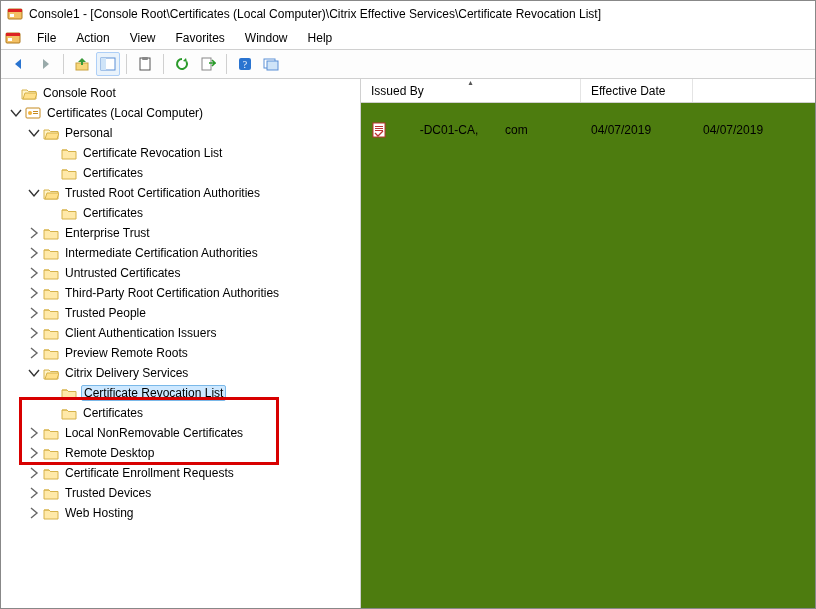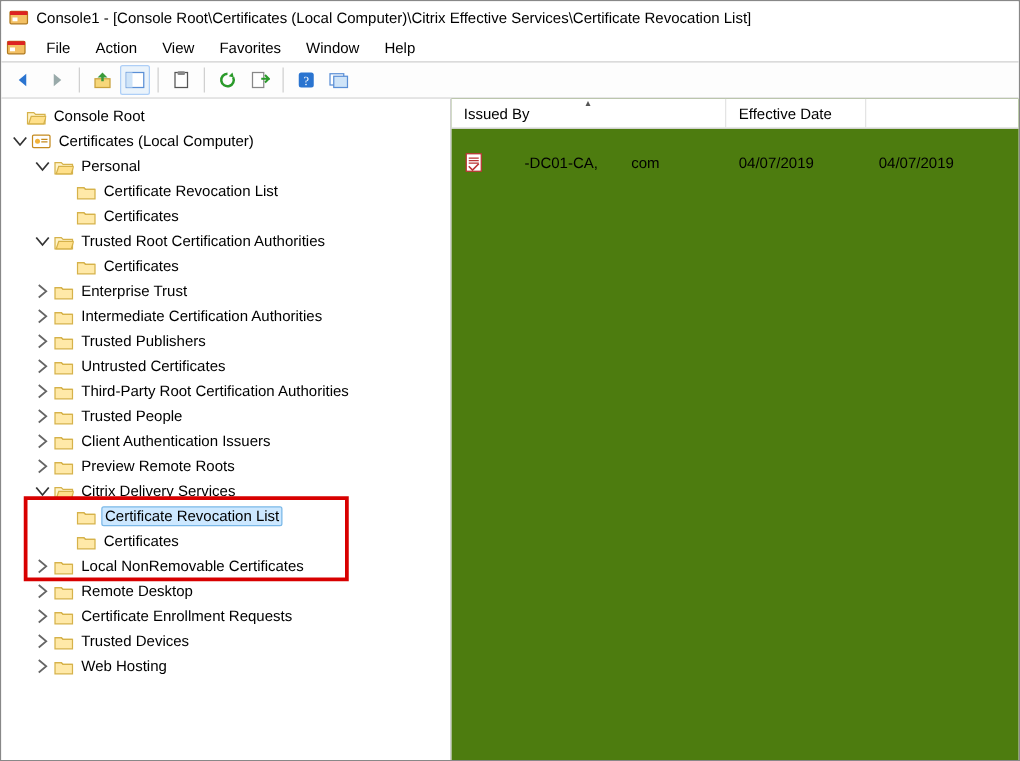--- a/index.html
+++ b/index.html
@@ -360,31 +360,20 @@
     </div>
     <div class="tree-node" style="padding-left:22px">
       <span class="expander">
           <svg width="14" height="14">
             <use href="#chev-right"></use>
           </svg>
         </span>
       <span class="folder-icon"><svg width="16" height="14">
             <use href="#folder"></use>
           </svg></span>
-      <span class="label-bg">Trusted Publishers</span>
-    </div>
-    <div class="tree-node" style="padding-left:22px">
-      <span class="expander">
-          <svg width="14" height="14">
-            <use href="#chev-right"></use>
-          </svg>
-        </span>
-      <span class="folder-icon"><svg width="16" height="14">
-            <use href="#folder"></use>
-          </svg></span>
       <span class="label-bg">Untrusted Certificates</span>
     </div>
     <div class="tree-node" style="padding-left:22px">
       <span class="expander">
           <svg width="14" height="14">
             <use href="#chev-right"></use>
           </svg>
         </span>
       <span class="folder-icon"><svg width="16" height="14">
             <use href="#folder"></use>

